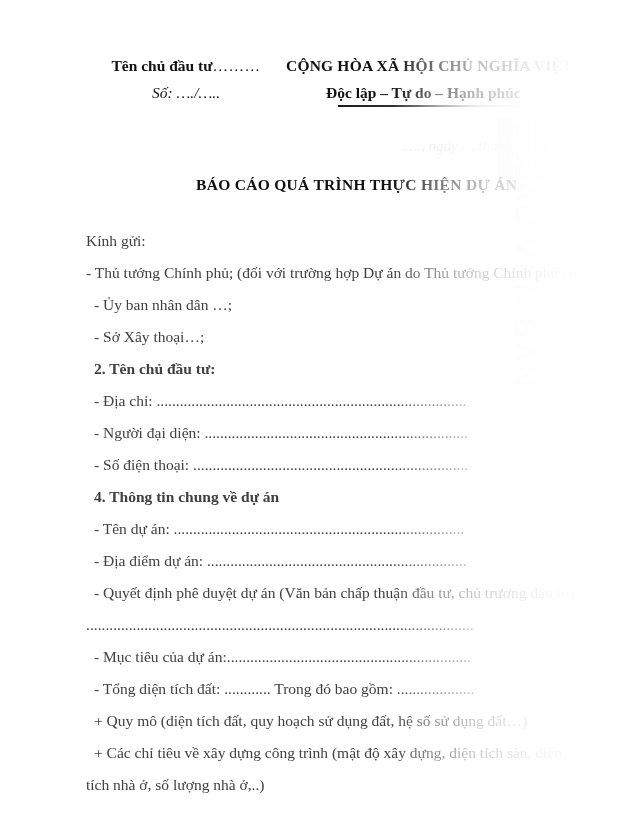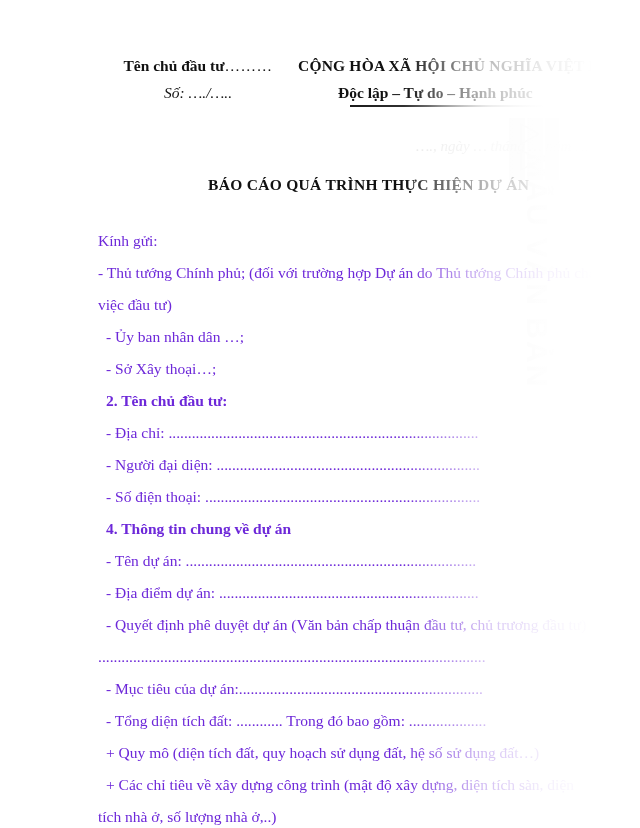--- a/index.html
+++ b/index.html
@@ -14,21 +14,20 @@
     overflow: hidden;
     font-family: "Liberation Serif", "DejaVu Serif", serif;
     color: #111111;
   }
 
   
   .page {
     position: absolute;
     inset: 0;
     background: #ffffff;
-    margin-left: 12px;
   }
 
   
   .watermark {
     position: absolute;
     left: 487px;
     top: 118px;
     width: 70px;
     height: 420px;
     pointer-events: none;
@@ -163,21 +162,21 @@
   .body {
     position: absolute;
     left: 86px;
     top: 225px;
     width: 540px;
   }
   .ln {
     font-size: 15.5px;
     line-height: 32px;
     white-space: nowrap;
-    color: #6d28d9;
+    color: #404040;
   }
   .ln.b { font-weight: 700; }
   .ln.indent { padding-left: 8px; }
   .dots { letter-spacing: 0.5px; }
 </style>
 </head>
 <body>
 
 <div class="page">
 
@@ -210,21 +209,20 @@
     </div>
     <div class="hdr-underline"></div>
 
     <div class="placedate">…., ngày … tháng … năm …</div>
 
     <div class="title">BÁO CÁO QUÁ TRÌNH THỰC HIỆN DỰ ÁN</div>
 
     <div class="body">
         <div class="ln">Kính gửi:</div>
         <div class="ln">- Thủ tướng Chính phủ; (đối với trường hợp Dự án do Thủ tướng Chính phủ chấp thuận chủ trương</div>
-        <div class="ln">việc đầu tư)</div>
         <div class="ln indent">- Ủy ban nhân dân …;</div>
         <div class="ln indent">- Sở Xây thoại…;</div>
         <div class="ln b indent">2. Tên chủ đầu tư:</div>
         <div class="ln indent">- Địa chỉ: ................................................................................</div>
         <div class="ln indent">- Người đại diện: ....................................................................</div>
         <div class="ln indent">- Số điện thoại: .......................................................................</div>
         <div class="ln b indent">4. Thông tin chung về dự án</div>
         <div class="ln indent">- Tên dự án: ...........................................................................</div>
         <div class="ln indent">- Địa điểm dự án: ...................................................................</div>
         <div class="ln indent">- Quyết định phê duyệt dự án (Văn bản chấp thuận đầu tư, chủ trương đầu tư)</div>

